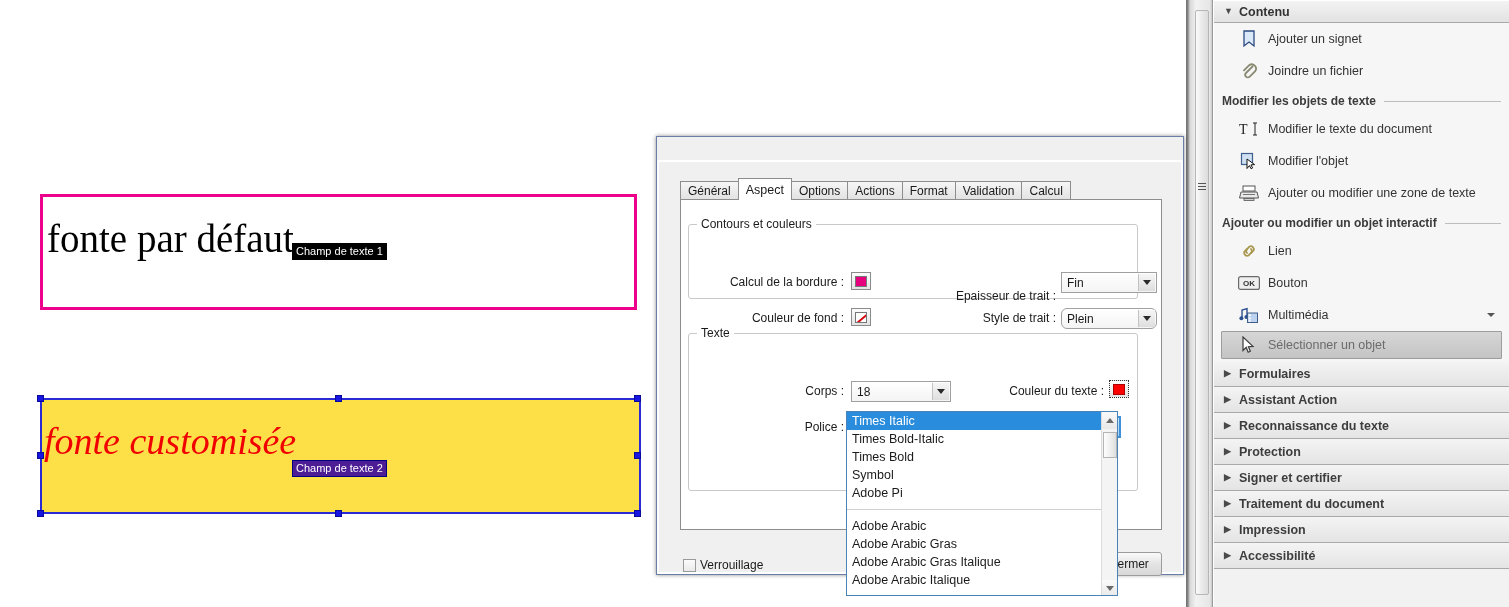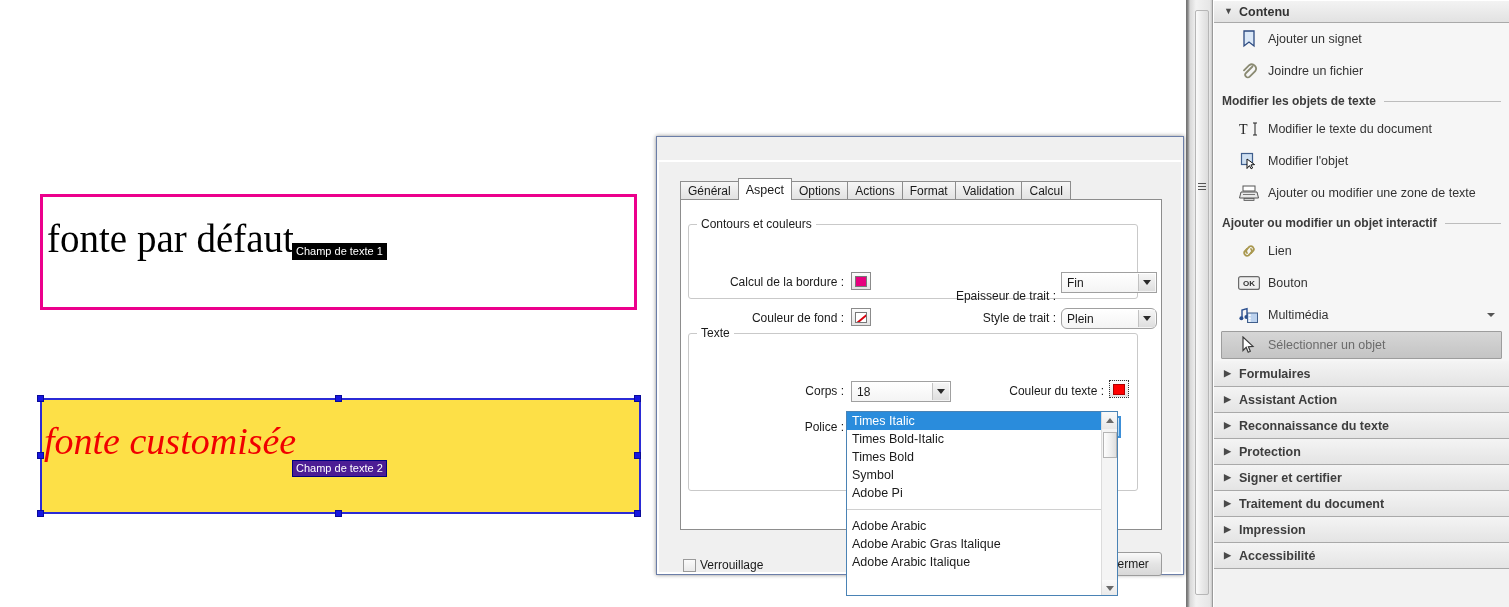--- a/index.html
+++ b/index.html
@@ -690,20 +690,21 @@
 
   <div id="police-dropdown">
     <div id="dd-items">
       <div class="dd-item sel">Times Italic</div>
       <div class="dd-item">Times Bold-Italic</div>
       <div class="dd-item">Times Bold</div>
       <div class="dd-item">Symbol</div>
       <div class="dd-item">Adobe Pi</div>
       <div class="dd-sep"></div>
       <div class="dd-item">Adobe Arabic</div>
+      <div class="dd-item">Adobe Arabic Gras</div>
       <div class="dd-item">Adobe Arabic Gras Italique</div>
       <div class="dd-item">Adobe Arabic Italique</div>
     </div>
     <div id="dd-scroll">
       <div class="dd-arrow up">
           <i></i>
         </div>
       <div id="dd-thumb"></div>
       <div class="dd-arrow down">
           <i></i>

